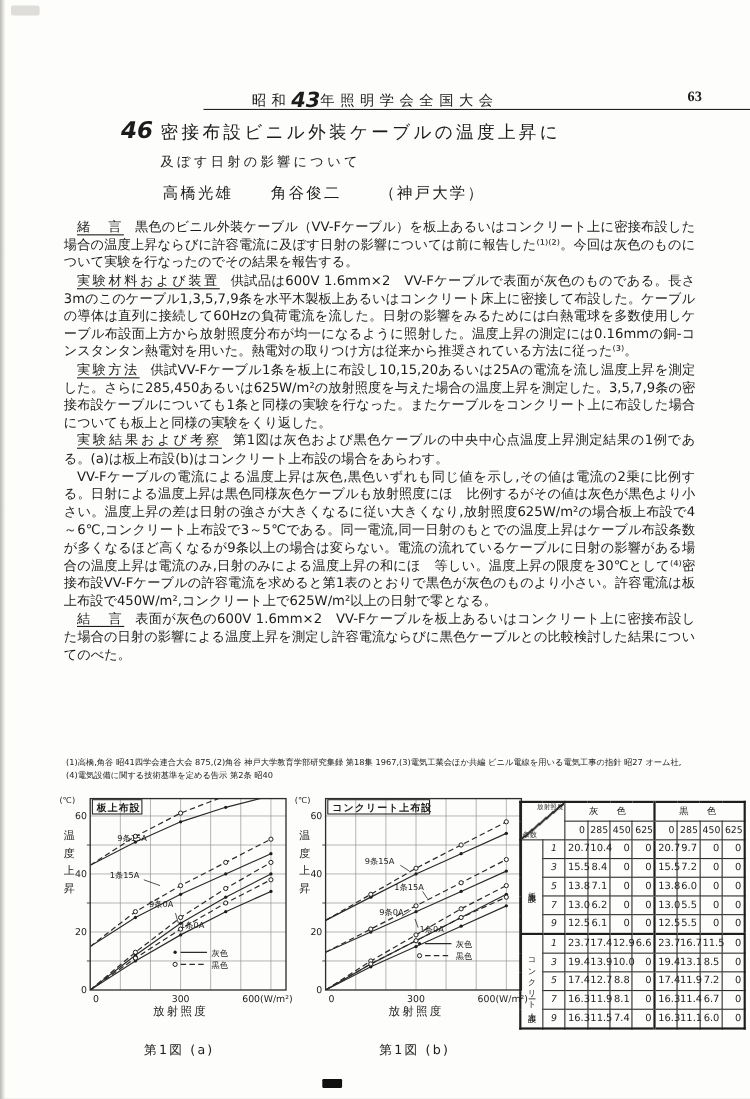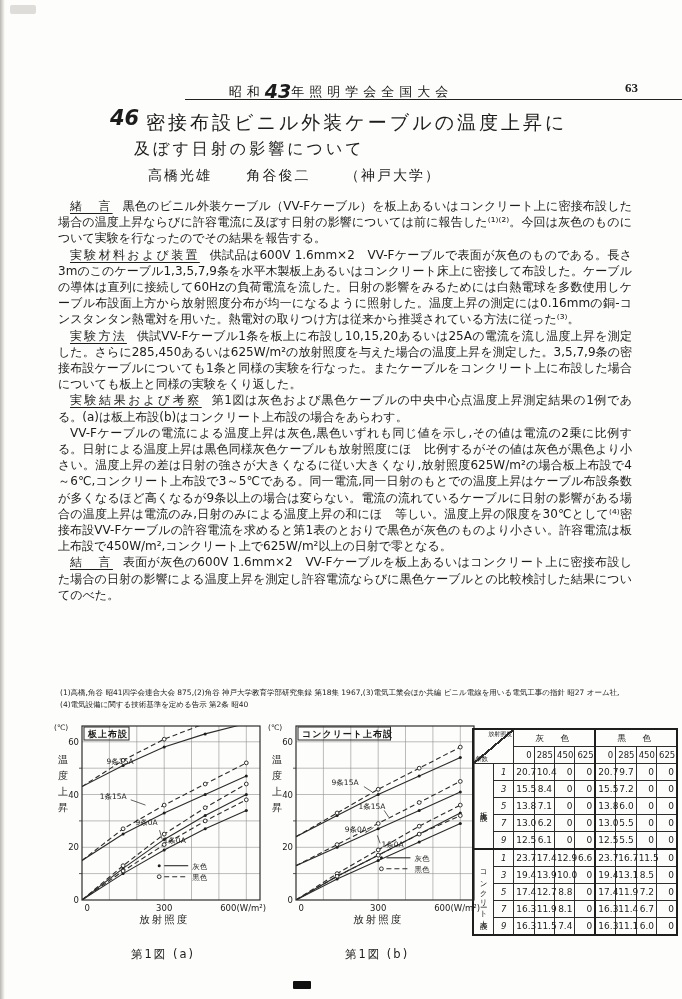--- a/index.html
+++ b/index.html
@@ -15,22 +15,22 @@
         font-family:"Liberation Serif",serif;font-size:13px;letter-spacing:5px;}
   .conf .yr{font-family:"DejaVu Sans",sans-serif;font-style:italic;font-weight:bold;
         font-size:19px;letter-spacing:0;vertical-align:-2px;}
   .pageno{position:absolute;top:80px;right:44px;font-family:"Liberation Serif",serif;
         font-size:13px;font-weight:bold;}
   .rule{position:absolute;top:99px;left:185px;right:0;border-top:1.6px solid #222;}
 
   
   .hand{font-family:"DejaVu Sans",sans-serif;}
   .paper-no{position:absolute;top:106px;left:110px;font-size:21px;font-style:italic;font-weight:bold;}
-  .title-l1{position:absolute;top:110px;left:146px;font-size:19px;letter-spacing:3px;}
-  .title-l2{position:absolute;top:139px;left:134px;font-size:16px;letter-spacing:3px;}
+  .title-l1{position:absolute;top:110px;left:146px;font-size:16px;letter-spacing:3px;}
+  .title-l2{position:absolute;top:139px;left:146px;font-size:12px;letter-spacing:3px;}
   .authors{position:absolute;top:167px;left:148px;font-size:14px;letter-spacing:2px;}
   .authors span{margin-right:28px;}
 
   
   .body-text{position:absolute;top:198px;left:58px;width:574px;
         font-size:12px;line-height:16.2px;text-align:justify;}
   .para{text-indent:12px;margin:0;}
   .sec{font-weight:normal;text-decoration:underline;text-underline-offset:3px;
         letter-spacing:2px;margin-right:10px;}
 

